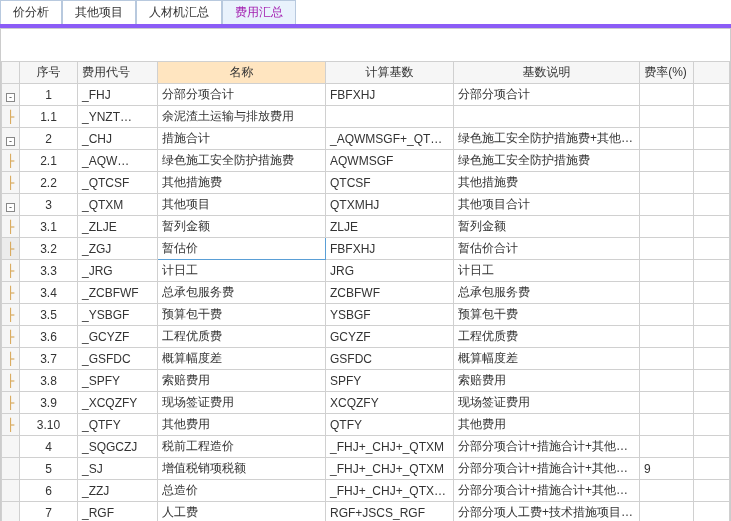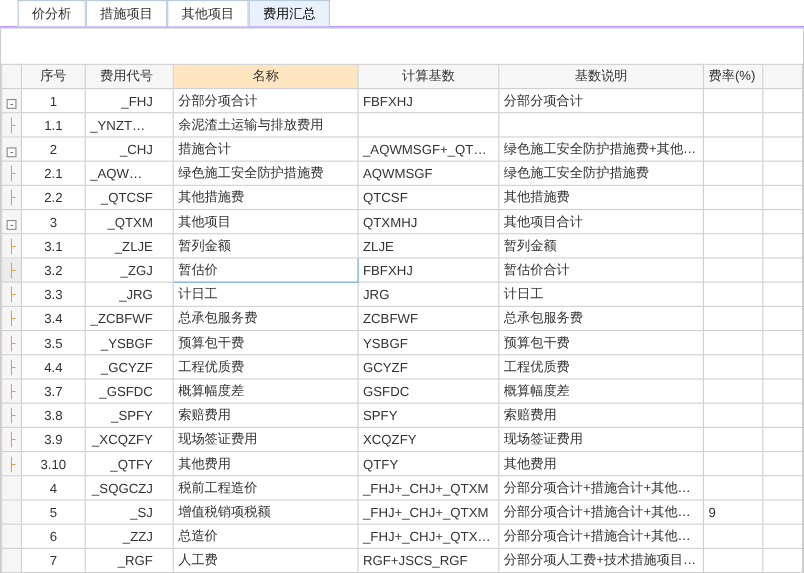--- a/index.html
+++ b/index.html
@@ -1,43 +1,43 @@
 <!DOCTYPE html>
 <html><head>
 <meta charset="utf-8">
 <style>
   * { box-sizing: border-box; margin: 0; padding: 0; }
   body { font-family: "Microsoft YaHei", SimSun, Arial, sans-serif; font-size: 12px; background: #fff; color: #333; }
-  .tabs { display: flex; border-bottom: 1px solid #8b5cf6; background: #fff; padding-left: 16px; }
+  .tabs { display: flex; border-bottom: 4px solid #8b5cf6; background: #fff; }
   .tab { padding: 3px 12px; border: 1px solid #b8c9de; border-bottom: none; background: #fff; margin-right: 0; cursor: pointer; color: #333; white-space: nowrap; }
-  .tab.active { background: #e9f2fc; color: #000000; }
+  .tab.active { background: #e9f2fc; color: #a21caf; }
   .grid-wrap { overflow: auto; border: 1px solid #ccc; }
   table { border-collapse: collapse; width: 100%; table-layout: fixed; margin-top: 32px; }
   th, td { border: 1px solid #d0d0d0; padding: 2px 4px; height: 22px; text-align: left; white-space: nowrap; overflow: hidden; text-overflow: ellipsis; font-weight: normal; }
   th { background: #f6f6f6; text-align: center; }
   th.highlight { background: #ffe5c0; }
   .col-tree { width: 18px; background: #f6f6f6; text-align: center; padding: 0; }
   .col-idx { width: 58px; text-align: center; }
-  .col-code { width: 80px; text-align: right; padding-right: 18px; }
+  .col-code { width: 80px; text-align: left; padding-right: 18px; }
   .col-name { width: 168px; }
   .col-base { width: 128px; }
   .col-desc { width: 186px; }
   .col-rate { width: 54px; padding-right: 6px; }
   .tree-box { display: inline-block; width: 9px; height: 9px; border: 1px solid #888; line-height: 7px; text-align: center; font-size: 9px; background: #fff; position: relative; top: 1px; }
   .tree-branch { color: #d6a24c; font-family: monospace; font-size: 12px; }
   td.sel { border: 1px solid #5a9fd6 !important; }
   tr.selrow td.col-tree { background: #ececec; }
 </style>
 </head>
 <body>
 
 <div class="tabs" id="tabs">
     <div class="tab">价分析</div>
-    <div class="tab">措施项目</div>
     <div class="tab">其他项目</div>
+    <div class="tab">人材机汇总</div>
     <div class="tab active">费用汇总</div>
   </div>
 
 <div class="grid-wrap">
   <table>
     <thead>
       <tr>
         <th class="col-tree"></th>
         <th class="col-idx">序号</th>
         <th class="col-code">费用代号</th>
@@ -154,21 +154,21 @@
           <td class="col-idx">3.5</td>
           <td class="col-code">_YSBGF</td>
           <td class="col-name">预算包干费</td>
           <td class="col-base">YSBGF</td>
           <td class="col-desc">预算包干费</td>
           <td class="col-rate"></td>
           <td></td>
         </tr>
         <tr>
           <td class="col-tree"><span class="tree-branch">├</span></td>
-          <td class="col-idx">4.4</td>
+          <td class="col-idx">3.6</td>
           <td class="col-code">_GCYZF</td>
           <td class="col-name">工程优质费</td>
           <td class="col-base">GCYZF</td>
           <td class="col-desc">工程优质费</td>
           <td class="col-rate"></td>
           <td></td>
         </tr>
         <tr>
           <td class="col-tree"><span class="tree-branch">├</span></td>
           <td class="col-idx">3.7</td>

